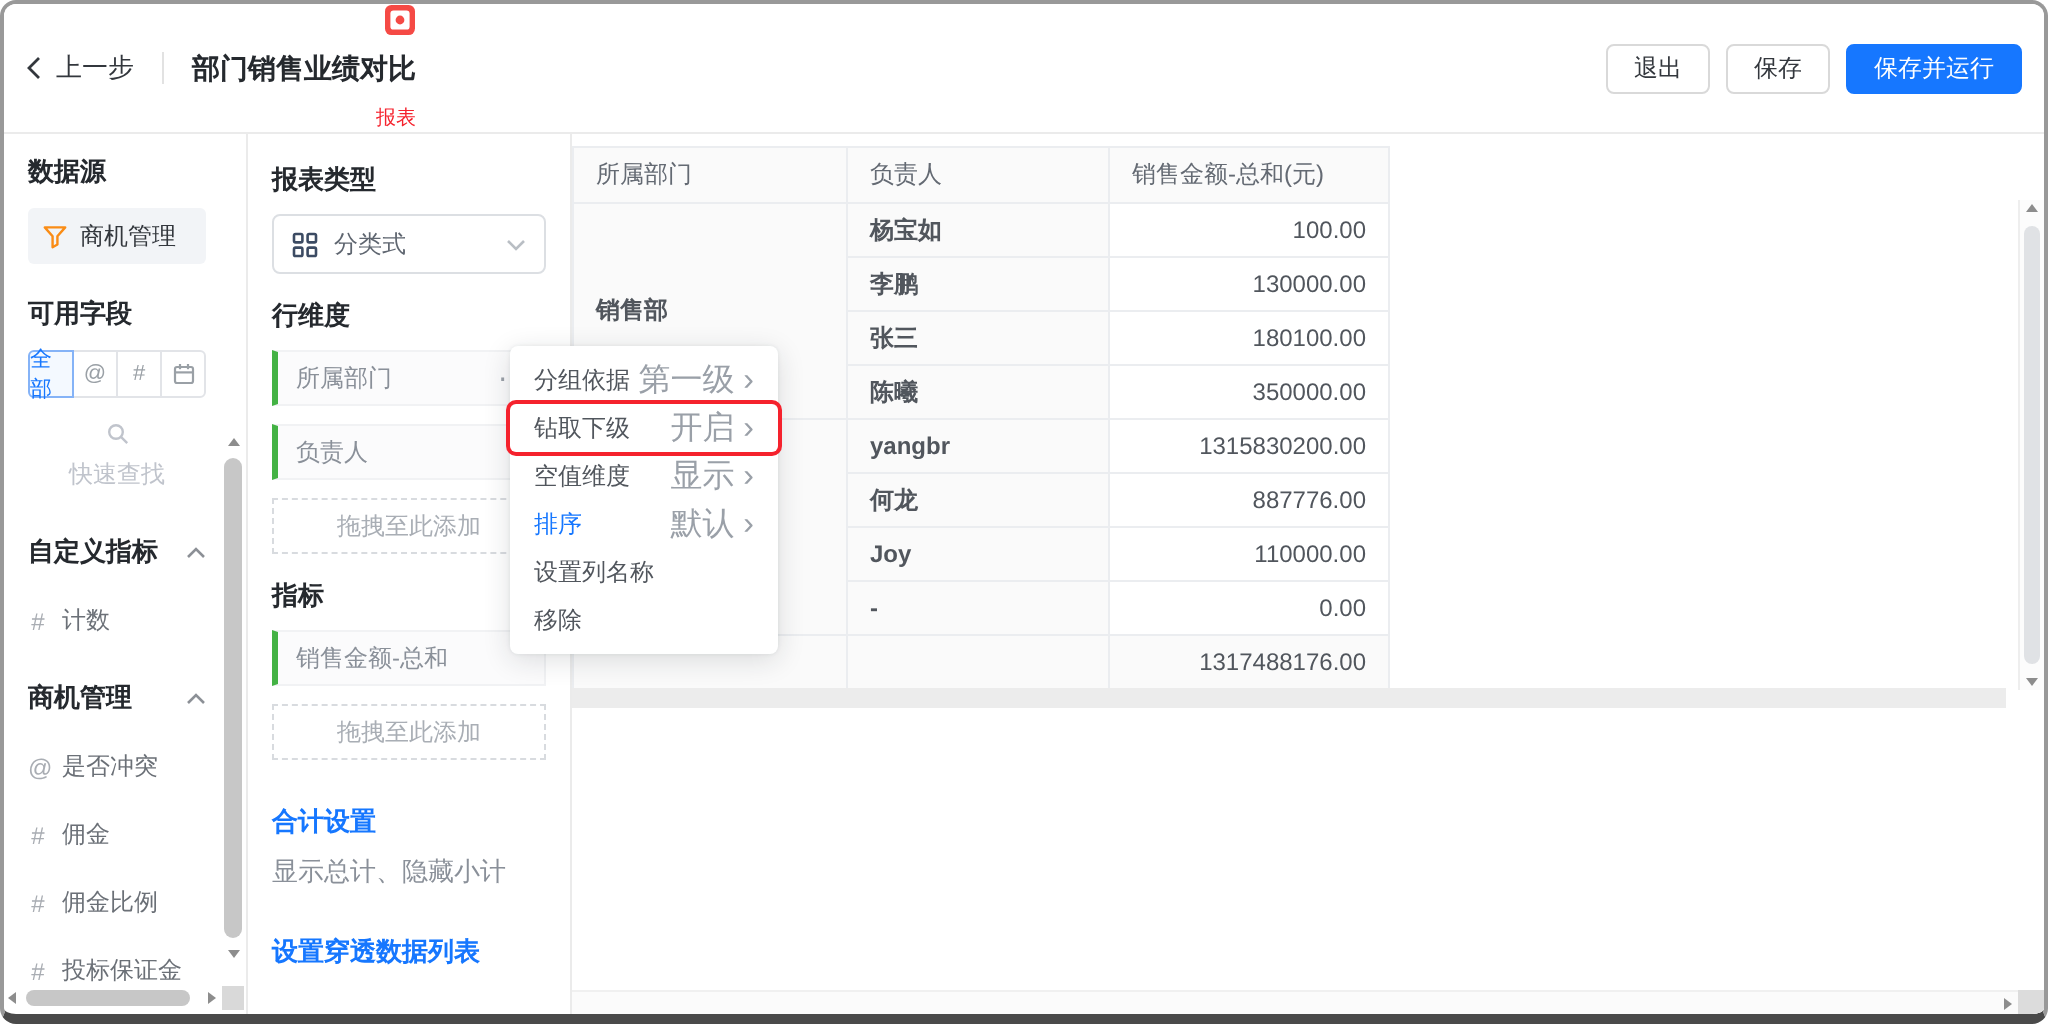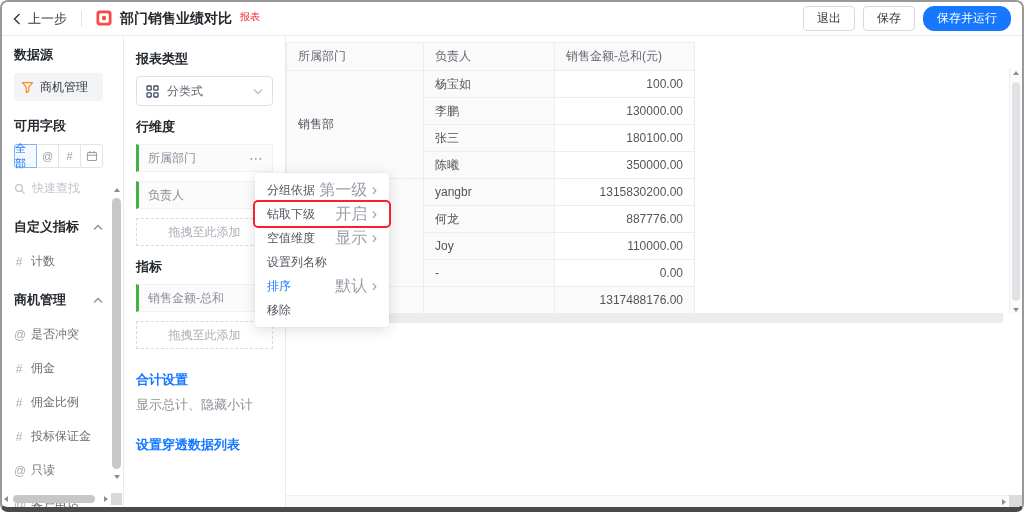--- a/index.html
+++ b/index.html
@@ -7,46 +7,46 @@
   body { font-family: "Liberation Sans", "DejaVu Sans", sans-serif; background:#fff; }
   .frame { position:relative; width:1024px; height:512px; border:2px solid #999;
            border-bottom:5px solid #4a4a4a; border-radius:8px; overflow:hidden;
            display:flex; flex-direction:column; background:#fff; }
 
   
   .topbar { flex:0 0 34px; display:flex; align-items:center; padding:0 11px;
             border-bottom:1px solid #ebebeb; background:#fff; }
   .back { display:flex; align-items:center; gap:7px; font-size:13px; color:#33373d; cursor:pointer; }
   .tdivider { width:1px; height:16px; background:#e2e2e2; margin:0 14px; }
-  .titlewrap { display:flex; align-items:flex-start; gap:8px; }
+  .titlewrap { display:flex; align-items:flex-end; gap:8px;flex-direction:column; }
   .page-title { font-size:14px; font-weight:700; color:#25292e; }
   .report-badge { font-size:10px; color:var(--danger,#f5222d); }
   .topbtns { margin-left:auto; display:flex; gap:8px; }
   .btn { height:25px; padding:0 13px; border:1px solid #d9d9d9; border-radius:4px;
          background:#fff; font-size:12px; color:#33373d; cursor:pointer;
          font-family:inherit; }
-  .btn.primary { background:var(--accent,#1677ff); border-color:var(--accent,#1677ff); color:#fff;border-radius:11px; }
+  .btn.primary { background:var(--accent,#1677ff); border-color:var(--accent,#1677ff); color:#fff; }
 
   .content { flex:1; display:flex; min-height:0; }
 
   
   .sidebar { flex:0 0 122px; border-right:1px solid #ebebeb; position:relative;
              padding:10px 20px 14px 12px; font-size:12px; overflow:hidden; }
   .side-h { font-size:13px; font-weight:700; color:#25292e; }
   .ds-item { margin-top:9px; height:28px; background:#f2f4f7; border-radius:3px;
              display:flex; align-items:center; gap:6px; padding:0 7px; color:#33373d; cursor:pointer; }
   .fields-h { margin-top:16px; }
   .seg { margin-top:9px; display:flex; }
   .seg-cell { flex:1; height:24px; border:1px solid #e2e4e8; margin-left:-1px;
               display:flex; align-items:center; justify-content:center;
               font-size:11px; color:#9aa0a6; cursor:pointer; background:#fff; }
   .seg-cell:first-child { margin-left:0; border-radius:3px 0 0 3px; border-color:#85b3f7;
               color:var(--accent,#1677ff); background:#f4f9ff; z-index:1; position:relative; }
   .seg-cell:last-child { border-radius:0 3px 3px 0; }
-  .search { margin-top:12px; display:flex; align-items:center; gap:6px; color:#c0c4cc; }
+  .search { margin-top:12px; display:flex; align-items:center; gap:6px; color:#c0c4cc;flex-direction:column; }
   .group-header { margin-top:21px; display:flex; align-items:center; justify-content:space-between;
                   font-size:13px; font-weight:700; color:#25292e; cursor:pointer; }
   .field-item { margin-top:17px; display:flex; align-items:center; gap:7px;
                 color:#6b7077; cursor:grab; white-space:nowrap; }
   .f-prefix { color:#a9adb3; width:10px; text-align:center; }
 
   
   .sb-v { position:absolute; right:1px; top:150px; bottom:26px; width:11px; }
   .sb-v .thumb { position:absolute; left:1px; right:1px; top:12px; bottom:12px;
                  background:#c7c7c7; border-radius:5px; }
@@ -83,21 +83,21 @@
           margin-top:22px; cursor:pointer; text-decoration:none; }
   .sub { color:#8a9099; font-size:13px; margin-top:7px; }
 
   
   .canvas { flex:1; position:relative; background:#fff; min-width:0; }
   table.preview { border-collapse:collapse; table-layout:fixed; width:408px; margin-top:6px; }
   .preview th, .preview td { border:1px solid #ebedf0; font-size:12px; }
   .preview th { height:28px; background:#fafafa; color:#646a73; font-weight:400;
                 text-align:left; padding:0 11px; }
   .preview td { height:27px; padding:0 11px; color:#51565d; background:#fff; }
-  .preview td.dim { background:#fafafa; }
+  .preview td.dim { background:#fafafa;font-weight:bold; }
   .preview td.num { text-align:right; }
   .preview tr.total td { background:#fafafa; }
   .hstrip { position:absolute; left:0; top:277px; height:10px; right:19px; background:#ececec; }
   .cv-v { position:absolute; right:0; top:33px; height:245px; width:13px;
           border-left:1px solid #eeeeee; background:#fcfcfc; }
   .cv-v .thumb { position:absolute; left:2px; right:2px; top:13px; bottom:13px;
                  background:#e0e2e5; border-radius:4px; }
   .cv-h { position:absolute; left:0; right:13px; bottom:0; height:12px; background:#fbfbfb;
           border-top:1px solid #f0f0f0; }
   .cv-h .tri.right { top:3px; right:3px; }
@@ -367,24 +367,24 @@
       </div>
       <div class="menu-item hl">
         <span class="mi-label">钻取下级</span>
         <span class="mi-value">开启 ›</span>
       </div>
       <div class="menu-item">
         <span class="mi-label">空值维度</span>
         <span class="mi-value">显示 ›</span>
       </div>
       <div class="menu-item">
-        <span class="mi-label">设置列名称</span>
-      </div>
-      <div class="menu-item">
         <span class="mi-label accent">排序</span>
         <span class="mi-value">默认 ›</span>
       </div>
       <div class="menu-item">
+        <span class="mi-label">设置列名称</span>
+      </div>
+      <div class="menu-item">
         <span class="mi-label">移除</span>
       </div>
     </div>
 
 </div>
 
 </body></html>

